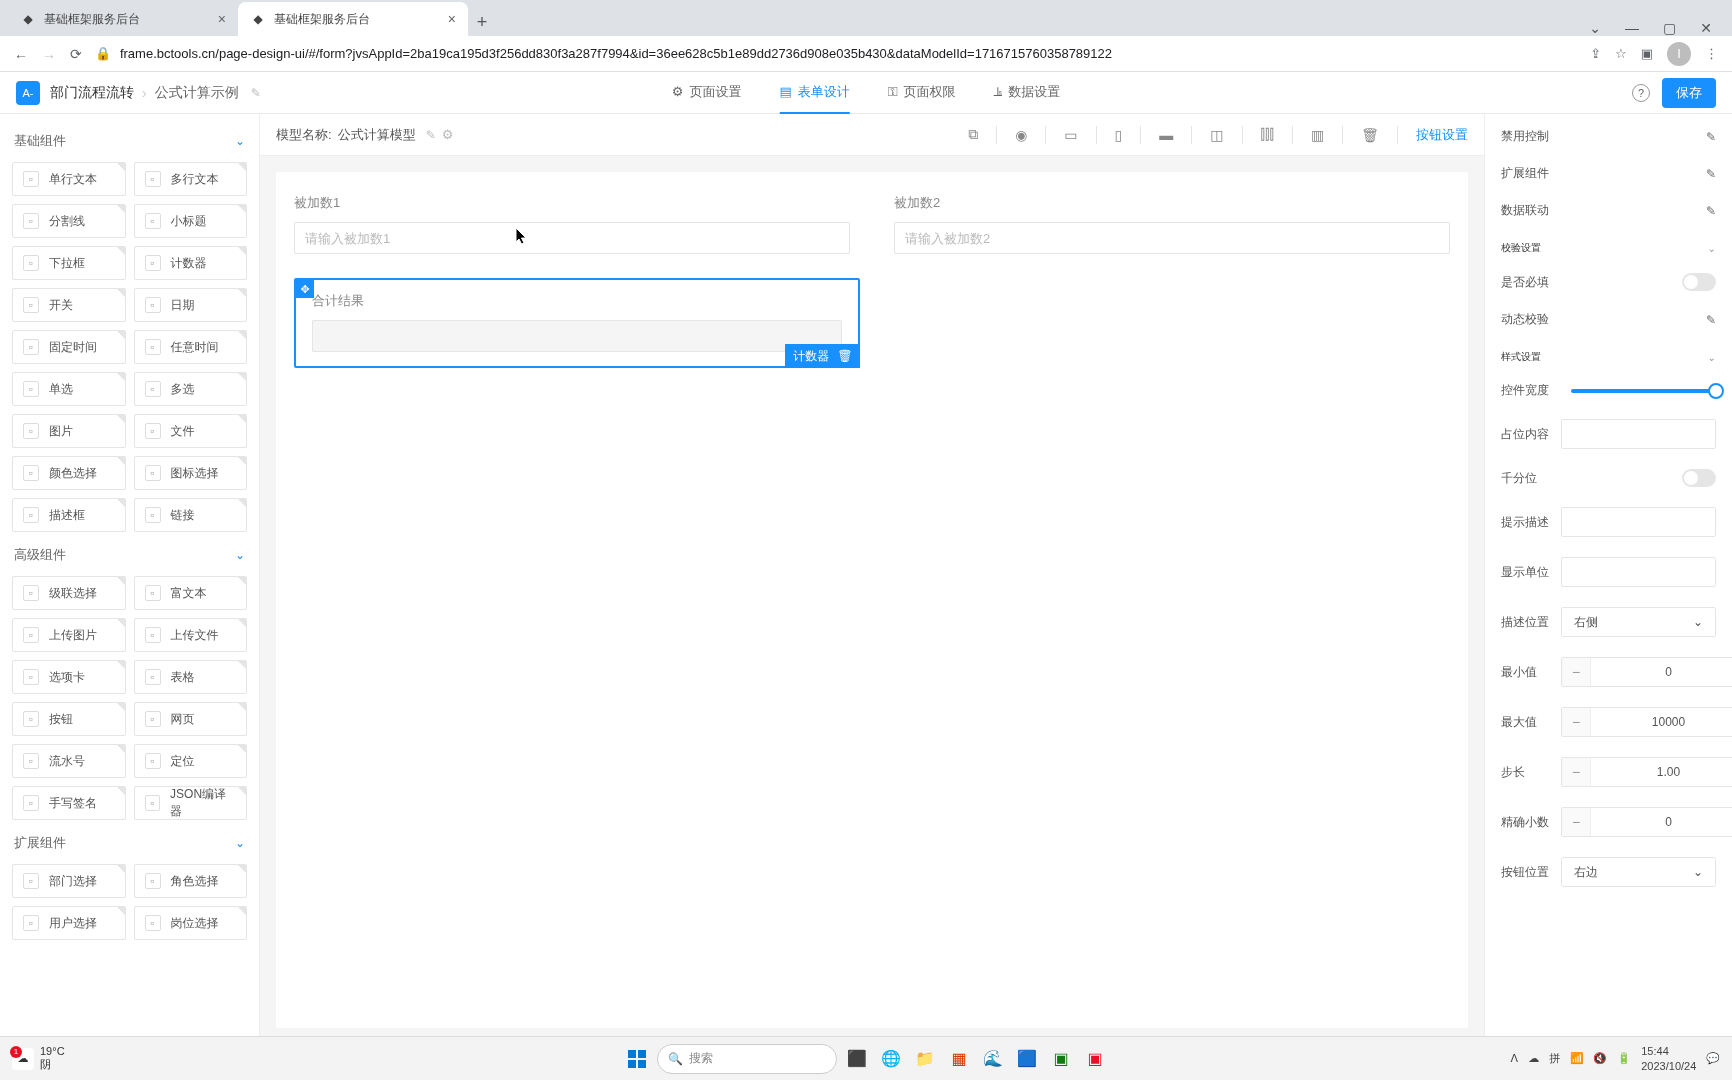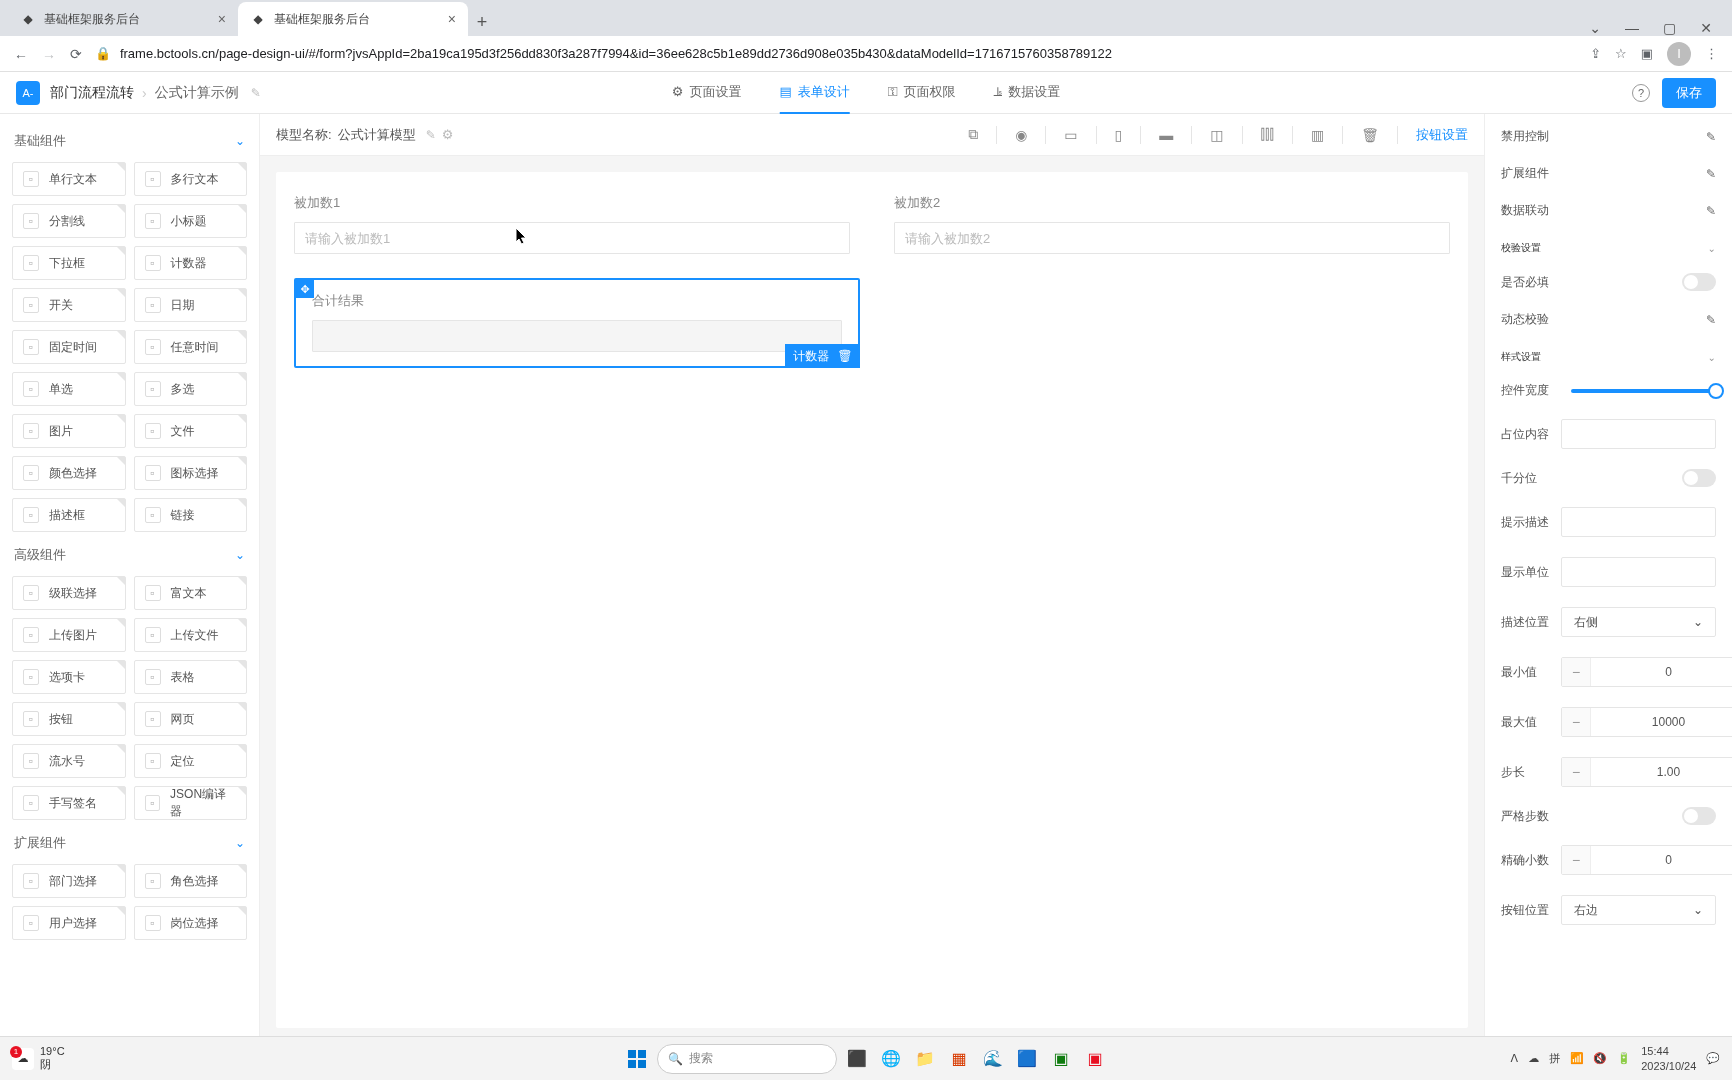--- a/index.html
+++ b/index.html
@@ -491,26 +491,20 @@
           </div>
         </span>
       </div>
     <div class="prop-row">
         <span class="label">步长</span>
         <span class="control">
           <div class="num-input">
             <button>−</button>
             <input value="1.00" style="">
           </div>
-        </span>
-      </div>
-    <div class="prop-row">
-        <span class="label">严格步数</span>
-        <span class="control">
-          <div class="toggle"></div>
         </span>
       </div>
     <div class="prop-row">
         <span class="label">精确小数</span>
         <span class="control">
           <div class="num-input">
             <button>−</button>
             <input value="0" style="">
           </div>
         </span>

